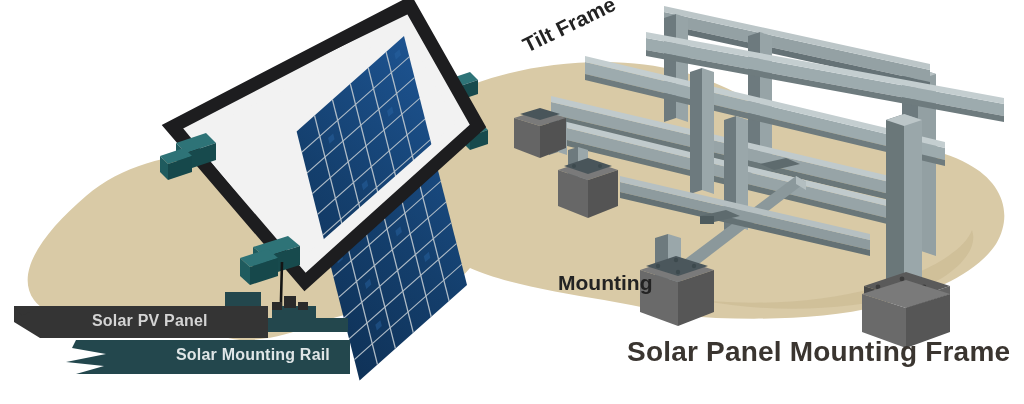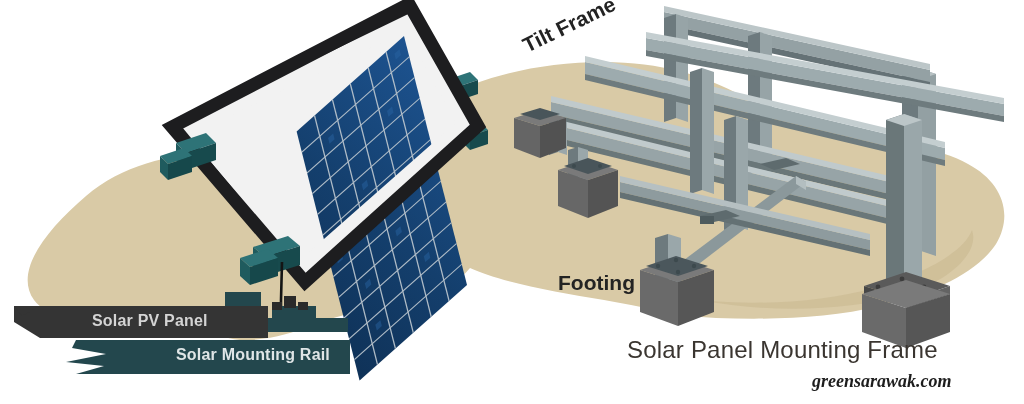--- a/index.html
+++ b/index.html
@@ -45,21 +45,21 @@
     transform:rotate(-26deg);
     transform-origin:left top;
   }
   #label-footing{
     left:558px; top:271px;
     font-size:21px; font-weight:700;
     color:#232323;
   }
   #label-main-title{
     left:627px; top:336px;
-    font-size:24px; font-weight:400;
+    font-size:28px; font-weight:700;
     color:#3a3530; letter-spacing:.2px;
   }
   #watermark{
     left:812px; top:371px;
     font-size:18px; font-weight:700; font-style:italic;
     font-family:"Liberation Serif", serif;
     color:#1d1d1d;
   }
 </style>
 </head>
@@ -353,19 +353,18 @@
     </g>
 
   </svg>
 
   <div class="txt" id="banner-teal-label">Solar Mounting Rail</div>
 
   <div class="txt" id="banner-dark-label">Solar PV Panel</div>
 
   <div class="txt" id="label-tilt-frame">Tilt Frame</div>
 
-  <div class="txt" id="label-footing">Footing</div>
+  <div class="txt" id="label-footing">Mounting</div>
 
   <div class="txt" id="label-main-title">Solar Panel Mounting Frame</div>
 
-  <div class="txt" id="watermark">greensarawak.com</div>
 
 </div>
 
 </body></html>

